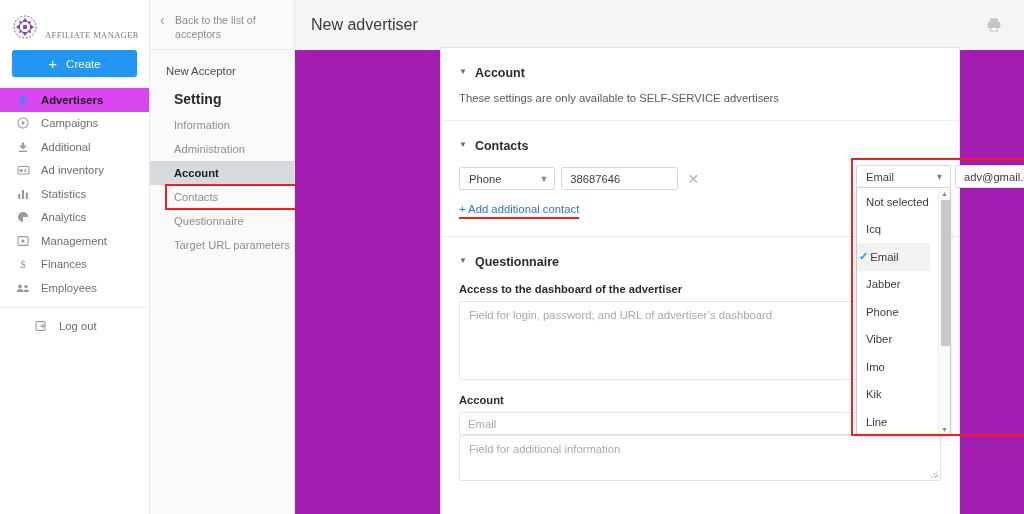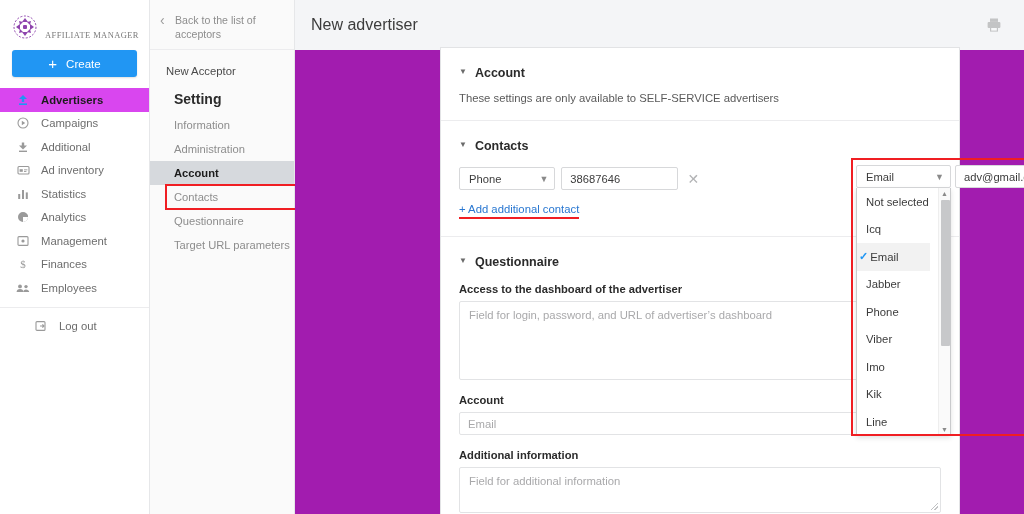--- a/index.html
+++ b/index.html
@@ -458,21 +458,20 @@
 
         <div class="q-label">Account</div>
         <div class="inp">
           <span>Email</span>
           <svg class="srch" width="11" height="11" viewBox="0 0 11 11">
             <circle cx="4.4" cy="4.4" r="3.2" fill="none" stroke="#8a8a8a" stroke-width="1.1"></circle>
             <line x1="6.8" y1="6.8" x2="10" y2="10" stroke="#8a8a8a" stroke-width="1.2"></line>
           </svg>
         </div>
 
-        <div class="q-label">Additional information</div>
         <div class="ta big" style="height:46px;">
           <span>Field for additional information</span>
           <span class="ta-grip"></span>
         </div>
       </div>
     </div>
 
     <div class="dd-wrap">
       <div class="dd-sel">
         <span class="lbl">Email</span>

